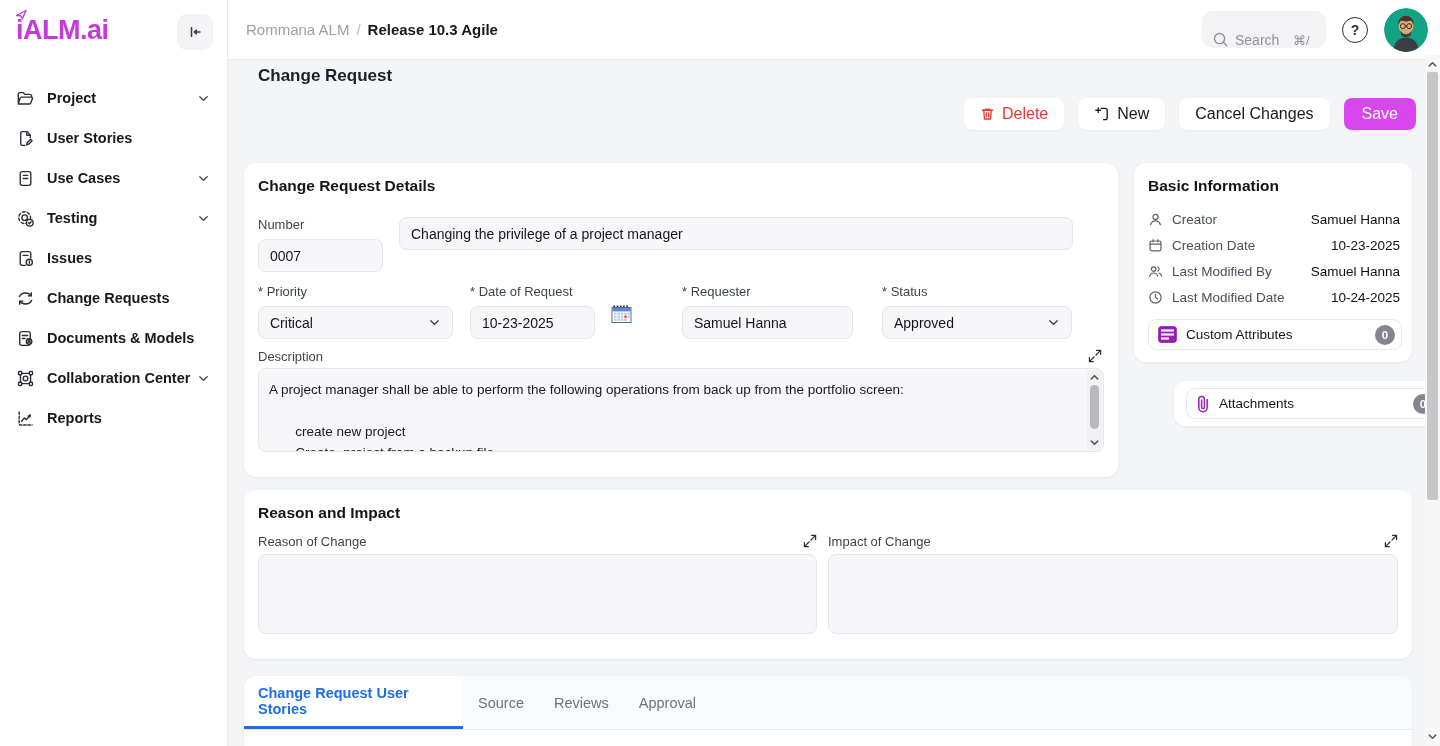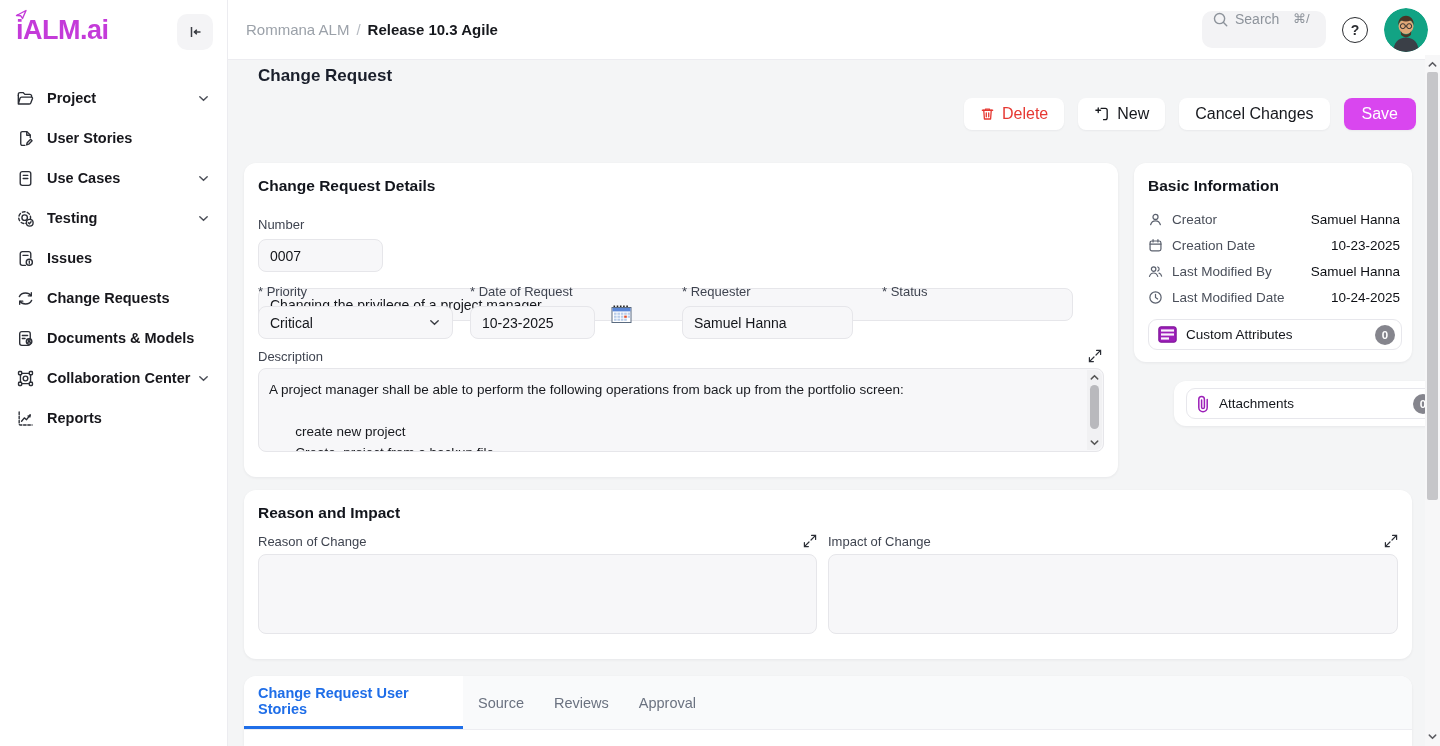--- a/index.html
+++ b/index.html
@@ -18,21 +18,21 @@
   .nav-label { font-size:14.5px; flex:1 1 auto; white-space:nowrap;font-weight:bold; }
   .nav-chevron { width:14px; height:14px; color:#4b4f58; display:flex; align-items:center; }
 
   
   .topbar { position:absolute; left:228px; top:0; right:0; height:60px; background:#ffffff; border-bottom:1px solid #ececf0; display:flex; align-items:center; z-index:4; }
   .breadcrumb { margin-left:18px; font-size:15px; display:flex; gap:7px; align-items:center; }
   .crumb-root { color:#9ba1a9; }
   .crumb-sep { color:#b6bbc2; }
   .crumb-current { color:#16181d; font-weight:700; }
   .topbar-right { position:absolute; right:12px; display:flex; align-items:center; gap:16px; }
-  .searchbox { width:124px; height:37px; background:#f3f3f5; border-radius:10px; display:flex; align-items:flex-start; padding:0 8px 0 10px; gap:6px; }
+  .searchbox { width:124px; height:37px; background:#f3f3f5; border-radius:10px; display:flex; align-items:flex-end; padding:0 8px 0 10px; gap:6px; }
   .searchbox input { border:none; background:transparent; outline:none; width:52px; font-size:14px; color:#333; font-family:"Liberation Sans",sans-serif; }
   .searchbox input::placeholder { color:#8d939b; }
   .search-shortcut { font-size:13px; color:#8d939b; white-space:nowrap; }
   .help-btn { width:26px; height:26px; border-radius:50%; border:1.8px solid #2b2d31; background:#fff; color:#2b2d31; font-size:14px; font-weight:700; display:flex; align-items:center; justify-content:center; cursor:pointer; }
   .avatar { width:44px; height:44px; border-radius:50%; overflow:hidden; cursor:pointer; }
 
   
   .content { position:absolute; left:228px; top:60px; right:15px; bottom:0; background:#f4f5f6; }
   .page-title { position:absolute; left:30px; top:6px; font-size:17px; font-weight:700; color:#1a1f2b; }
   .toolbar { position:absolute; top:38px; right:9px; display:flex; gap:14px; }
@@ -43,21 +43,21 @@
   .card { position:absolute; background:#ffffff; border-radius:12px; box-shadow:0 1px 3px rgba(16,24,40,.06); }
   .card-title { font-size:15.5px; font-weight:700; color:#12151c; }
 
   
   .details-card { left:16px; top:103px; width:874px; height:314px; padding:14px; }
   .field-label { font-size:13px; color:#3f4450; margin-bottom:7px; }
   .input, .select-box, .date-box { height:33px; background:#f7f7f9; border:1px solid #e6e6ea; border-radius:8px; font-size:14px; color:#14161b; padding:0 11px; font-family:"Liberation Sans",sans-serif; }
   .input { display:block; width:100%; outline:none; }
   .select-box, .date-box { display:flex; align-items:center; cursor:pointer; }
   .select-box span { flex:1; }
-  .row1 { position:absolute; left:14px; top:54px; right:45px; display:flex; gap:16px;flex-direction:column; }
+  .row1 { position:absolute; left:14px; top:54px; right:45px; display:flex; gap:16px; }
   .f-number { width:125px; flex:0 0 auto; }
   .f-title { flex:1 1 auto; }
   .row2 { position:absolute; left:14px; top:121px; display:flex; }
   .f-priority { width:195px; margin-right:17px; }
   .f-date { width:125px; }
   .cal-btn { border:none; background:transparent; cursor:pointer; margin:19px 0 0 16px; height:22px; }
   .f-requester { width:171px; margin-left:50px; }
   .f-status { width:190px; margin-left:29px; }
   .desc-label-row { position:absolute; left:14px; top:186px; right:16px; display:flex; justify-content:space-between; align-items:flex-start; }
   .desc-box { position:absolute; left:14px; top:205px; width:846px; height:84px; background:#f7f7f9; border:1px solid #e6e6ea; border-radius:8px; overflow:hidden; }
@@ -377,20 +377,26 @@
             </g>
             <rect x="13.2" y="10.6" width="2.6" height="2.2" fill="#e04f2f"></rect>
           </svg>
         </button>
         <div class="f-requester">
           <div class="field-label">* Requester</div>
           <input class="input" readonly="" value="Samuel Hanna" style="">
         </div>
         <div class="f-status">
           <div class="field-label">* Status</div>
+          <div class="select-box">
+            <span>Approved</span>
+            <svg width="13" height="13" viewBox="0 0 14 14" fill="none" stroke="#3c3f45" stroke-width="1.5" stroke-linecap="round">
+                <path d="M3 5l4 4 4-4"></path>
+              </svg>
+          </div>
         </div>
       </div>
 
       <div class="desc-label-row">
         <div class="field-label">Description</div>
         <svg class="expand-icon" width="14" height="14" viewBox="0 0 14 14" fill="none" stroke="#2b2e36" stroke-width="1.2" stroke-linecap="round">
             <path d="M8.6 1.4h4v4M12.6 1.4L8 6"></path>
             <path d="M5.4 12.6h-4v-4M1.4 12.6L6 8"></path>
           </svg>
       </div>

